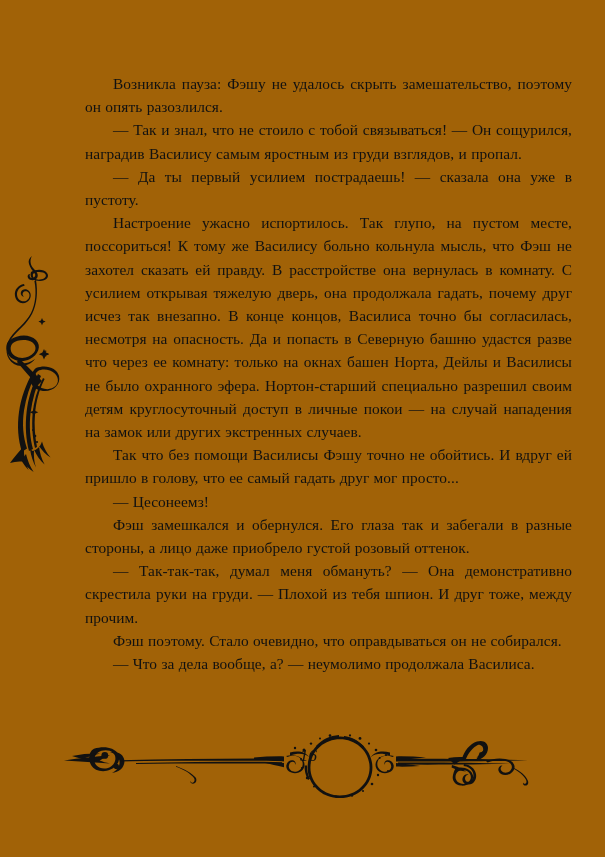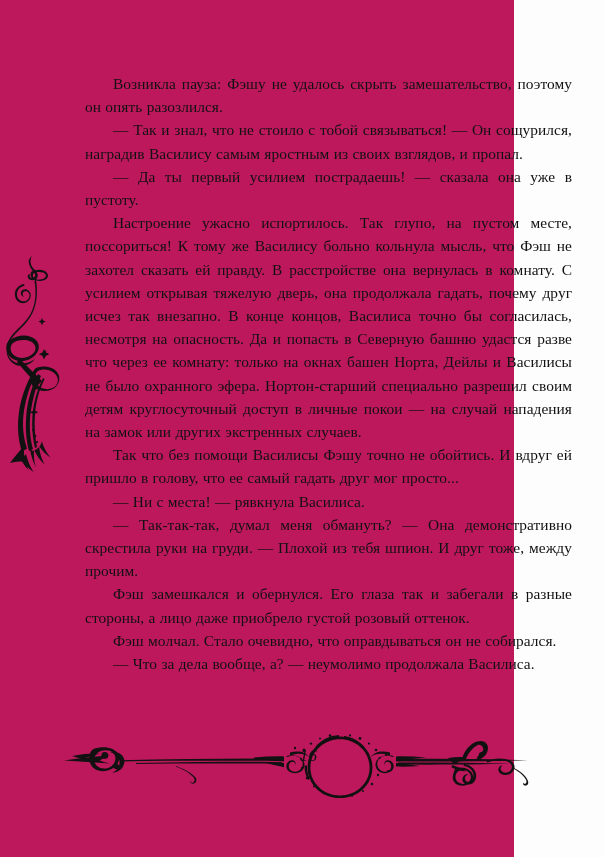--- a/index.html
+++ b/index.html
@@ -11,23 +11,23 @@
     height: 857px;
     background: #fdfdfd;
     font-family: "Liberation Serif", "DejaVu Serif", serif;
     color: #111111;
     overflow: hidden;
     position: relative;
   }
 
   #page {
     position: relative;
-    width: 514px;
+    width: 605px;
     height: 857px;
-    background: #be185d;
+    background: #a16207;
   }
 
   
   #margin-ornament {
     position: absolute;
     left: 2px;
     top: 250px;
     width: 62px;
     height: 228px;
     pointer-events: none;
@@ -125,28 +125,28 @@
         <path d="M32 158 l1.3 3.0 3.0 1.3 -3.0 1.3 -1.3 3.0 -1.3 -3.0 -3.0 -1.3 3.0 -1.3 Z"></path>
       </g>
       <g>
         <path d="M40 68 l1.1 2.5 2.5 1.1 -2.5 1.1 -1.1 2.5 -1.1 -2.5 -2.5 -1.1 2.5 -1.1 Z"></path>
       </g>
     </g>
   </svg>
 
   <div id="text-column">
     <p class="para">Возникла пауза: Фэшу не удалось скрыть замешательство, поэтому он опять разозлился.</p>
-    <p class="para dialogue">— Так и знал, что не стоило с тобой связываться! — Он сощурился, наградив Василису самым яростным из своих взглядов, и пропал.</p>
+    <p class="para dialogue">— Так и знал, что не стоило с тобой связываться! — Он сощурился, наградив Василису самым яростным из груди взглядов, и пропал.</p>
     <p class="para dialogue">— Да ты первый усилием пострадаешь! — сказала она уже в пустоту.</p>
     <p class="para">Настроение ужасно испортилось. Так глупо, на пустом месте, поссориться! К тому же Василису больно кольнула мысль, что Фэш не захотел сказать ей правду. В расстройстве она вернулась в комнату. С усилием открывая тяжелую дверь, она продолжала гадать, почему друг исчез так внезапно. В конце концов, Василиса точно бы согласилась, несмотря на опасность. Да и попасть в Северную башню удастся разве что через ее комнату: только на окнах башен Норта, Дейлы и Василисы не было охранного эфера. Нортон-старший специально разрешил своим детям круглосуточный доступ в личные покои — на случай нападения на замок или других экстренных случаев.</p>
     <p class="para">Так что без помощи Василисы Фэшу точно не обойтись. И вдруг ей пришло в голову, что ее самый гадать друг мог просто...</p>
-    <p class="para dialogue">— Ни с места! — рявкнула Василиса.</p>
+    <p class="para dialogue">— Цесонеемз!</p>
+    <p class="para">Фэш замешкался и обернулся. Его глаза так и забегали в разные стороны, а лицо даже приобрело густой розовый оттенок.</p>
     <p class="para dialogue">— Так-так-так, думал меня обмануть? — Она демонстративно скрестила руки на груди. — Плохой из тебя шпион. И друг тоже, между прочим.</p>
-    <p class="para">Фэш замешкался и обернулся. Его глаза так и забегали в разные стороны, а лицо даже приобрело густой розовый оттенок.</p>
-    <p class="para">Фэш молчал. Стало очевидно, что оправдываться он не собирался.</p>
+    <p class="para">Фэш поэтому. Стало очевидно, что оправдываться он не собирался.</p>
     <p class="para dialogue">— Что за дела вообще, а? — неумолимо продолжала Василиса.</p>
   </div>
 
   <svg id="footer-ornament" viewBox="0 0 496 74" aria-hidden="true">
     <g fill="#111111" stroke="none">
 
       <path d="M6 32.5 C22 30 38 28.4 52 27.2 C48 29 44.6 30.6 41.6 32.4 C44.6 33.6 48 34.6 52 35.4 C38 34.6 22 33.6 6 32.5 Z"></path>
       <path d="M36 20.8 C46 17.6 56 19.6 59.6 25.2 C63.2 30.8 60 38.4 52.4 41.6 C45 44.8 36.4 42.8 33.2 37.2 C30 31.6 30.4 23.6 36 20.8 Z
                M40 24.6 C35.6 27.6 35.2 34 38.6 37.6 C42.2 41.4 49 41.6 53.6 38 C58.2 34.4 58.6 28 55 24.8 C51.4 21.6 44.4 21.6 40 24.6 Z"></path>
       <circle cx="46.8" cy="27.4" r="3.4"></circle>

